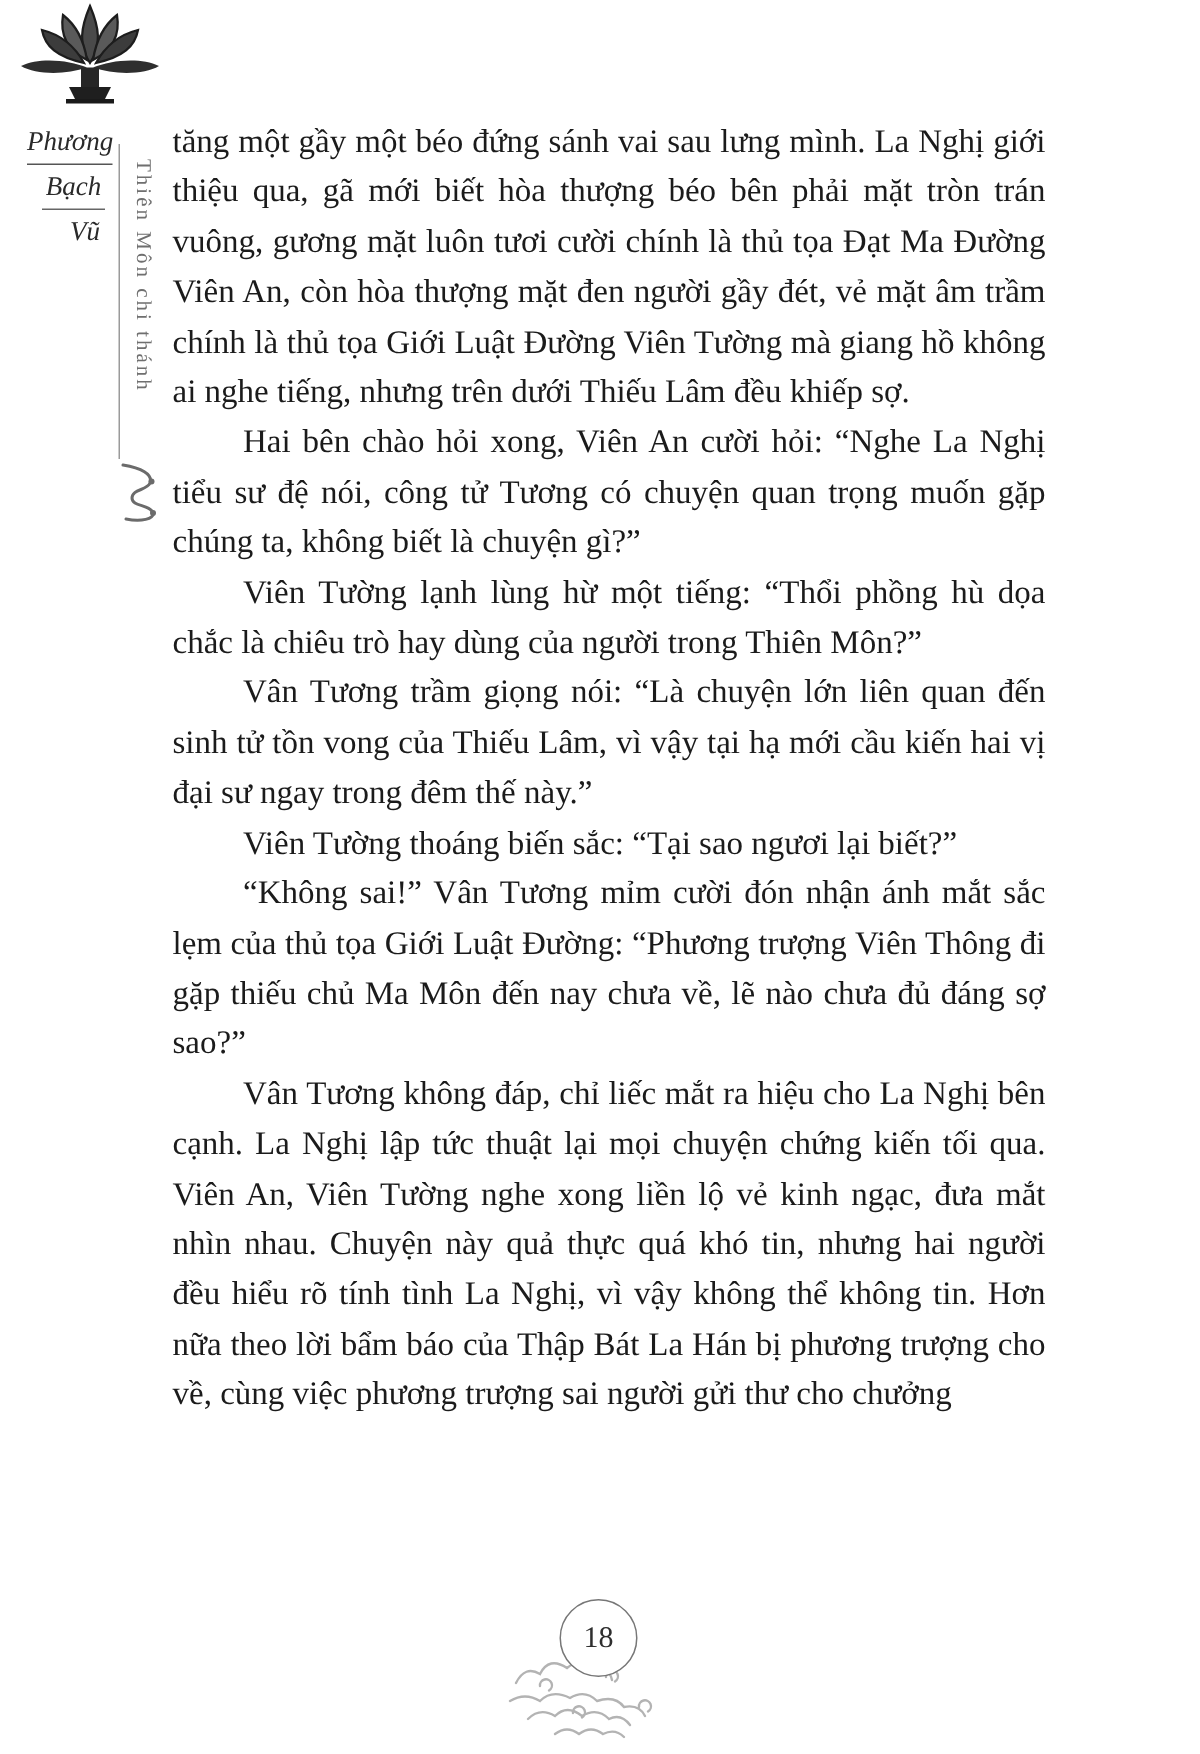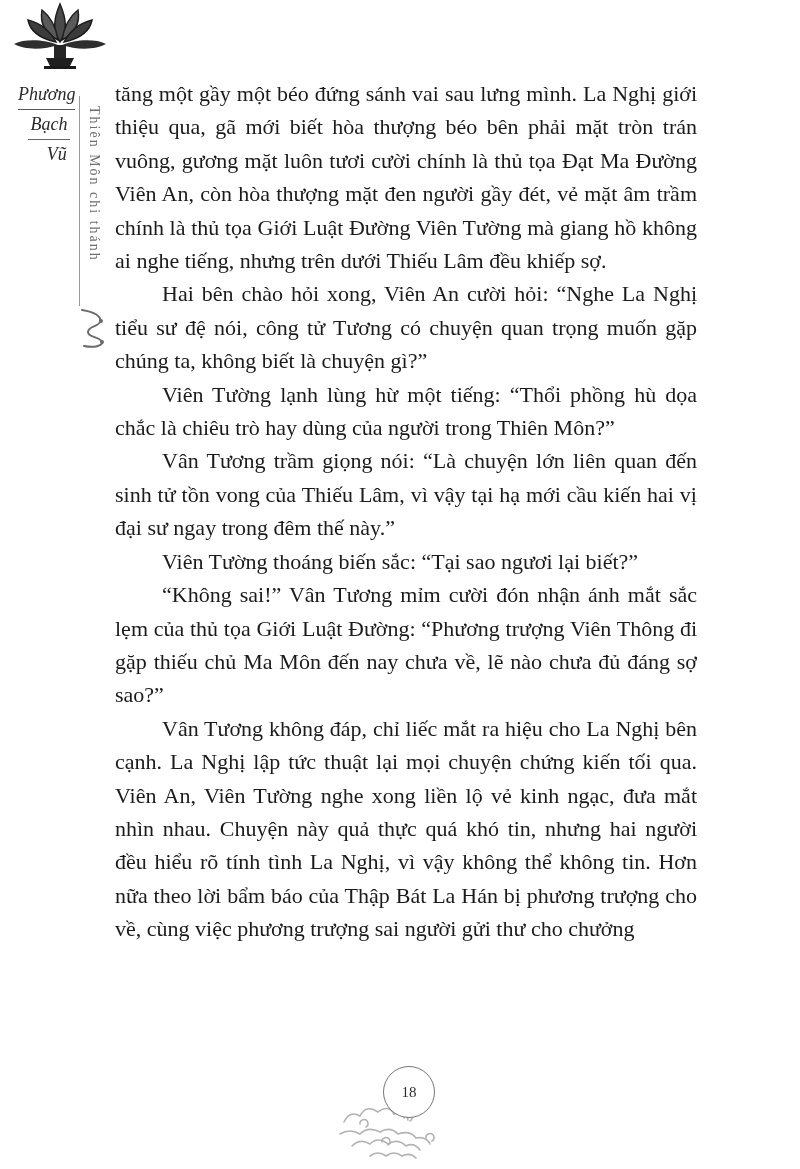--- a/index.html
+++ b/index.html
@@ -83,30 +83,30 @@
   }
 
   
   .clouds {
     position: absolute;
     left: 330px;
     top: 1094px;
   }
   .page-number-circle {
     position: absolute;
-    left: 383px;
+    left: 373px;
     top: 1066px;
     width: 50px;
     height: 50px;
     border: 1.5px solid #777;
     border-radius: 50%;
     background: #ffffff;
     text-align: center;
     line-height: 50px;
-    font-size: 15px;
+    font-size: 20px;
     color: #2f2f2f;
   }
 </style>
 </head>
 <body>
 
 <div class="page">
 
   <div class="lotus">
     <svg width="108" height="70" viewBox="0 0 108 70">

